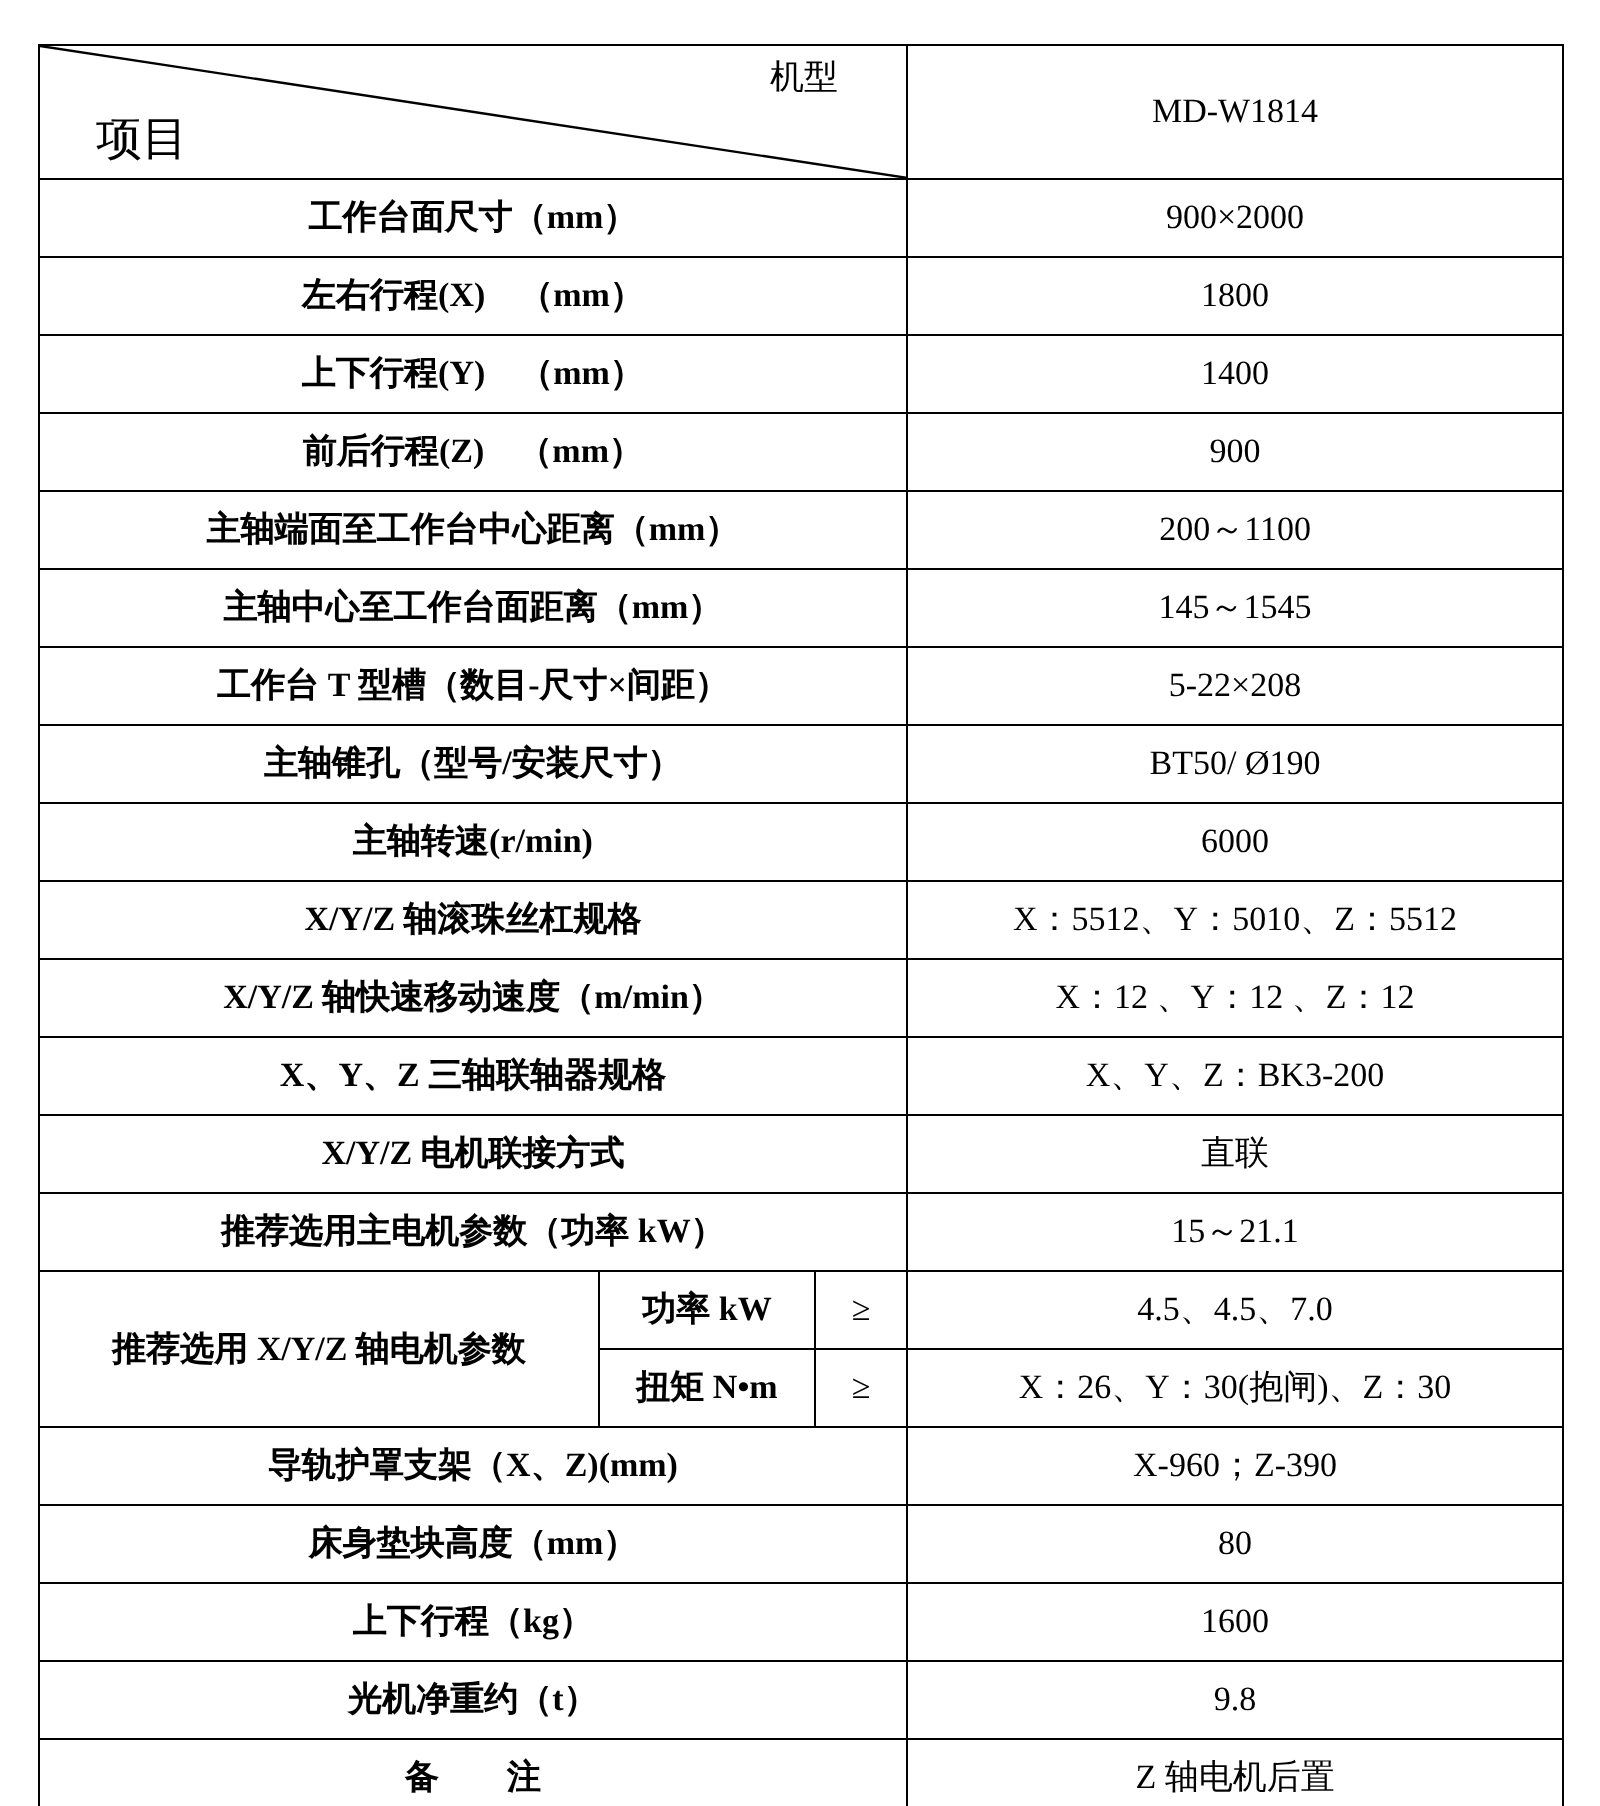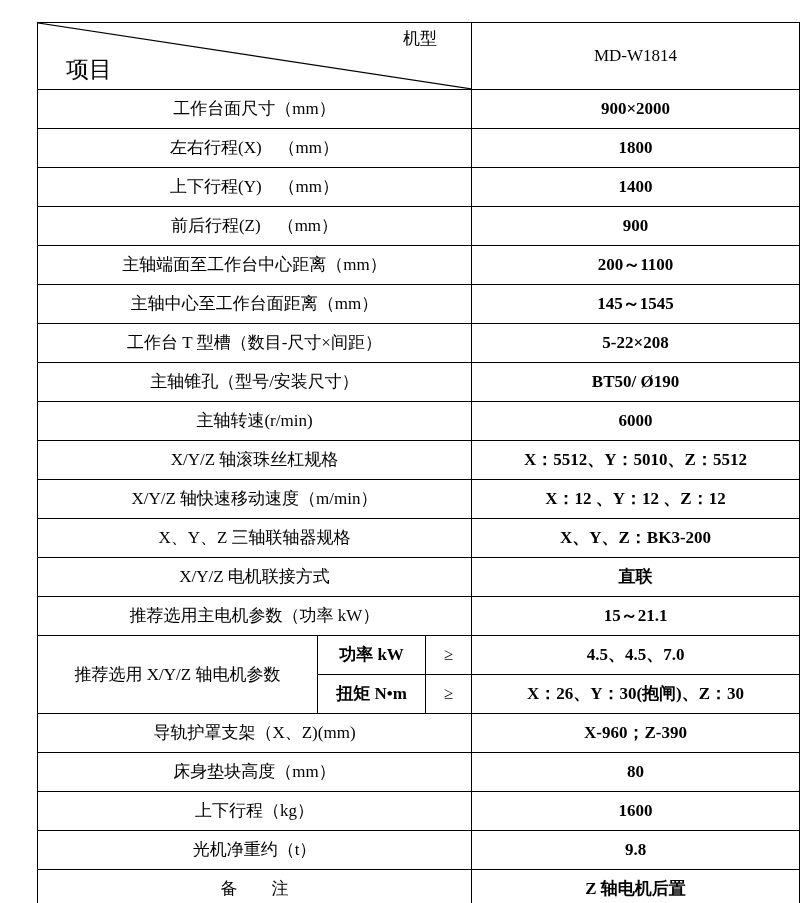--- a/index.html
+++ b/index.html
@@ -12,21 +12,21 @@
     height: 903px;
     font-family: "Liberation Serif", "DejaVu Serif", serif;
     color: #000000;
     overflow: hidden;
   }
   .page {
     width: 800px;
     height: 903px;
     position: relative;
     box-sizing: border-box;
-    padding: 22px 19px 0 37px;
+    padding: 22px 19px 0 19px;
     border-radius: 12px;
   }
   table.spec {
     width: 762px;
     border-collapse: collapse;
     table-layout: fixed;
     border: 1px solid #000;
   }
   table.spec td {
     border: 1px solid #000;
@@ -37,25 +37,25 @@
     line-height: 1.15;
   }
   
   col.c-label { width: 280px; }
   col.c-sub   { width: 108px; }
   col.c-cmp   { width: 46px; }
   col.c-val   { width: 328px; }
 
   .label-cell {
     font-size: 17px;
+    font-weight: bold;
+    height: 38px;
+  }
+  .value-cell {
     font-weight: normal;
-    height: 38px;
-  }
-  .value-cell {
-    font-weight: bold;
     font-size: 17px;
     height: 38px;
   }
   .cmp-cell {
     font-size: 17px;
     font-weight: normal;
   }
   .sub-cell {
     font-size: 16px;
     font-weight: bold;

